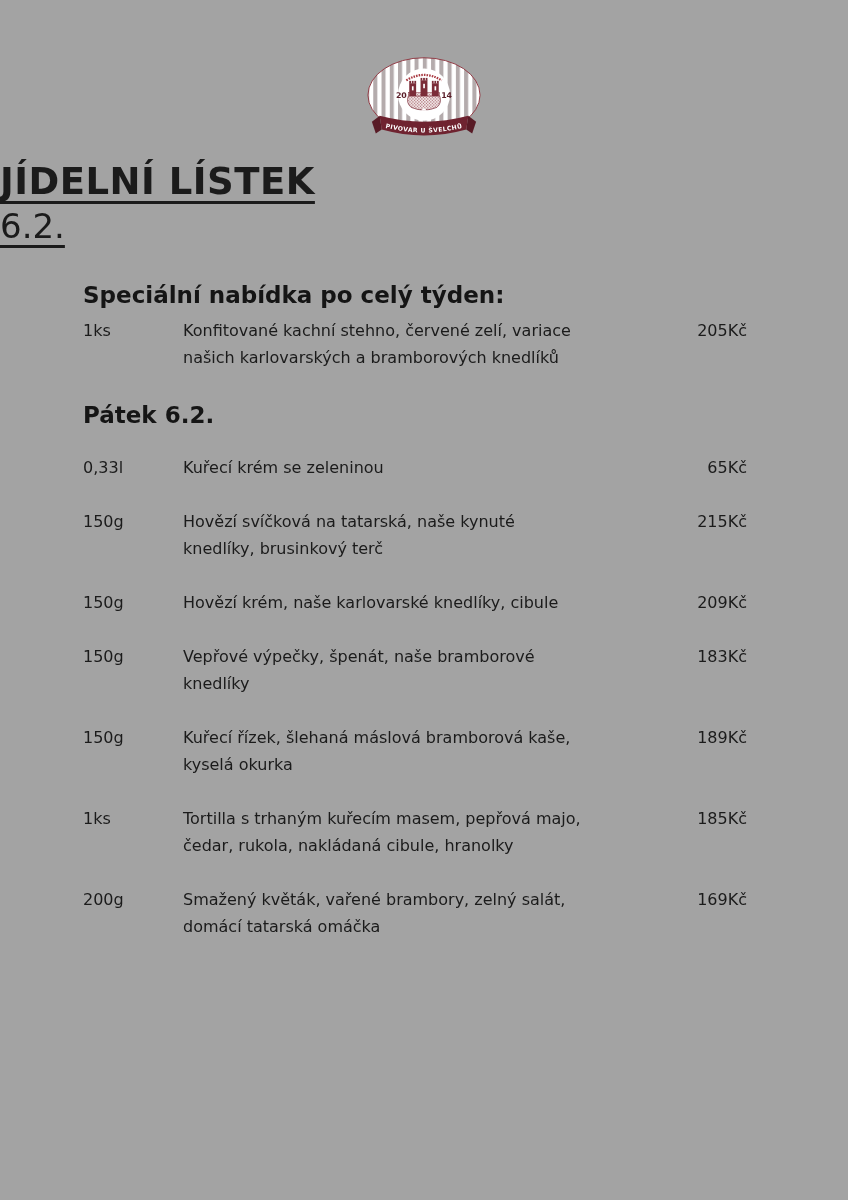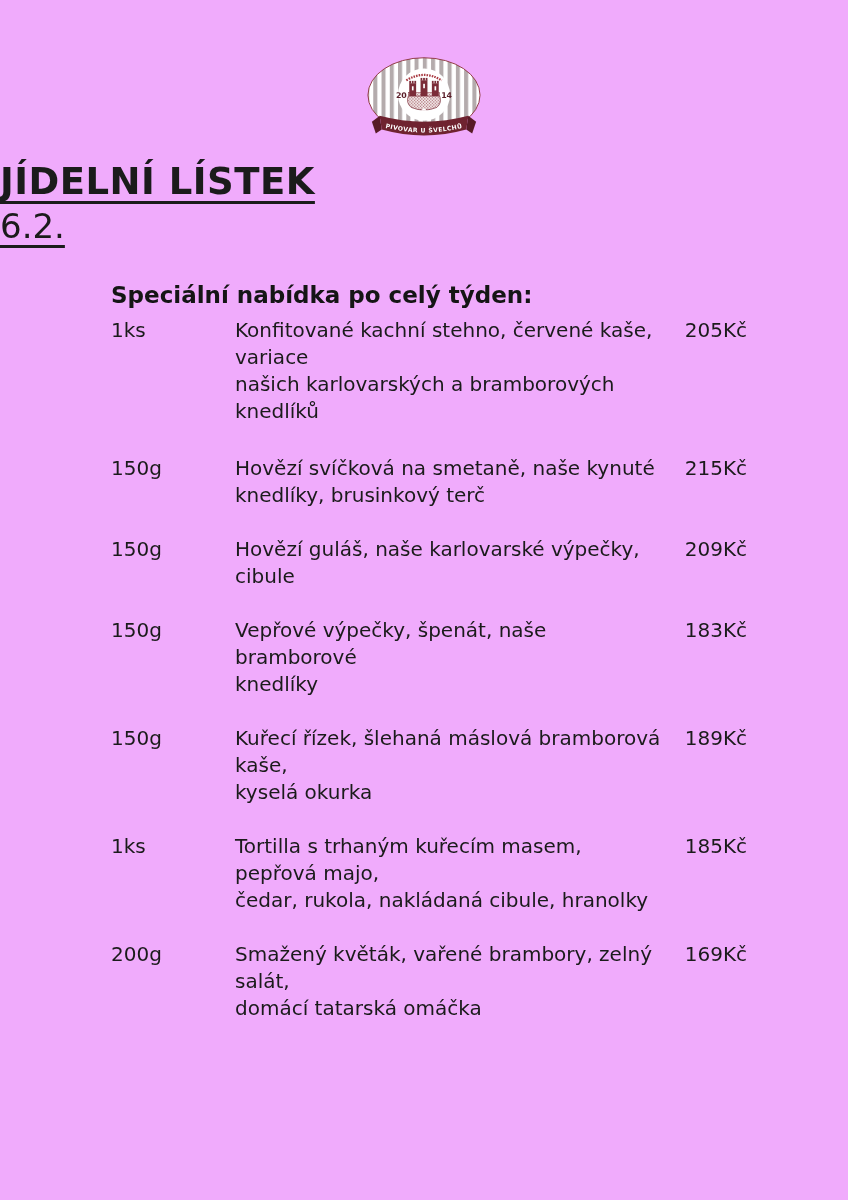--- a/index.html
+++ b/index.html
@@ -10,21 +10,21 @@
   body {
     width: 848px;
     height: 1200px;
     font-family: "DejaVu Sans", "Liberation Sans", sans-serif;
     color: #1b1b1b;
     overflow: hidden;
   }
   .page {
     width: 848px;
     height: 1200px;
-    background: #f0abfc;
+    background: #a3a3a3;
     position: relative;
   }
   .logo-wrap {
     padding-top: 56px;
     display: flex;
     justify-content: center;
   }
   .title-block {
     text-align: left;
     margin-top: 12px;
@@ -47,42 +47,40 @@
     text-decoration-thickness: 3px;
     text-underline-offset: 7px;
   }
   .content {
     margin-left: 83px;
     width: 664px;
     margin-top: 34px;
   }
   .menu-section {
     margin-bottom: 1px;
-    margin-left: 28px;
   }
   .section-heading {
     margin: 0 0 7px 0;
     font-size: 23px;
     font-weight: 700;
     line-height: 1.25;
     color: #151515;
   }
   .menu-section:nth-of-type(2) {
     margin-top: 30px;
   }
   .menu-section:nth-of-type(2) .section-heading {
     margin-bottom: 24px;
   }
   .menu-item {
     display: flex;
     align-items: flex-start;
     margin-bottom: 27px;
-    font-size: 20px;
+    font-size: 16px;
     line-height: 27px;
-    gap: 24px;
   }
   .menu-item .qty {
     flex: 0 0 100px;
   }
   .menu-item .desc {
     flex: 0 1 480px;
     white-space: pre-line;
   }
   .menu-item .price {
     margin-left: auto;
@@ -162,40 +160,46 @@
     <h1 class="page-title"><span class="underlined">JÍDELNÍ LÍSTEK</span></h1>
     <h2 class="page-subtitle"><span class="underlined">6.2.</span></h2>
   </div>
 
   <div class="content" id="sections">
   <section class="menu-section">
     <h3 class="section-heading">Speciální nabídka po celý týden:</h3>
     <div class="items">
   <div class="menu-item">
     <span class="qty">1ks</span>
-    <span class="desc">Konfitované kachní stehno, červené kaše, variace
+    <span class="desc">Konfitované kachní stehno, červené zelí, variace
 našich karlovarských a bramborových knedlíků</span>
     <span class="price">205Kč</span>
   </div>
 </div>
   </section>
 
   <section class="menu-section">
+    <h3 class="section-heading">Pátek 6.2.</h3>
     <div class="items">
-
-  <div class="menu-item">
-    <span class="qty">150g</span>
-    <span class="desc">Hovězí svíčková na smetaně, naše kynuté
+  <div class="menu-item">
+    <span class="qty">0,33l</span>
+    <span class="desc">Kuřecí krém se zeleninou</span>
+    <span class="price">65Kč</span>
+  </div>
+
+  <div class="menu-item">
+    <span class="qty">150g</span>
+    <span class="desc">Hovězí svíčková na tatarská, naše kynuté
 knedlíky, brusinkový terč</span>
     <span class="price">215Kč</span>
   </div>
 
   <div class="menu-item">
     <span class="qty">150g</span>
-    <span class="desc">Hovězí guláš, naše karlovarské výpečky, cibule</span>
+    <span class="desc">Hovězí krém, naše karlovarské knedlíky, cibule</span>
     <span class="price">209Kč</span>
   </div>
 
   <div class="menu-item">
     <span class="qty">150g</span>
     <span class="desc">Vepřové výpečky, špenát, naše bramborové
 knedlíky</span>
     <span class="price">183Kč</span>
   </div>
 

